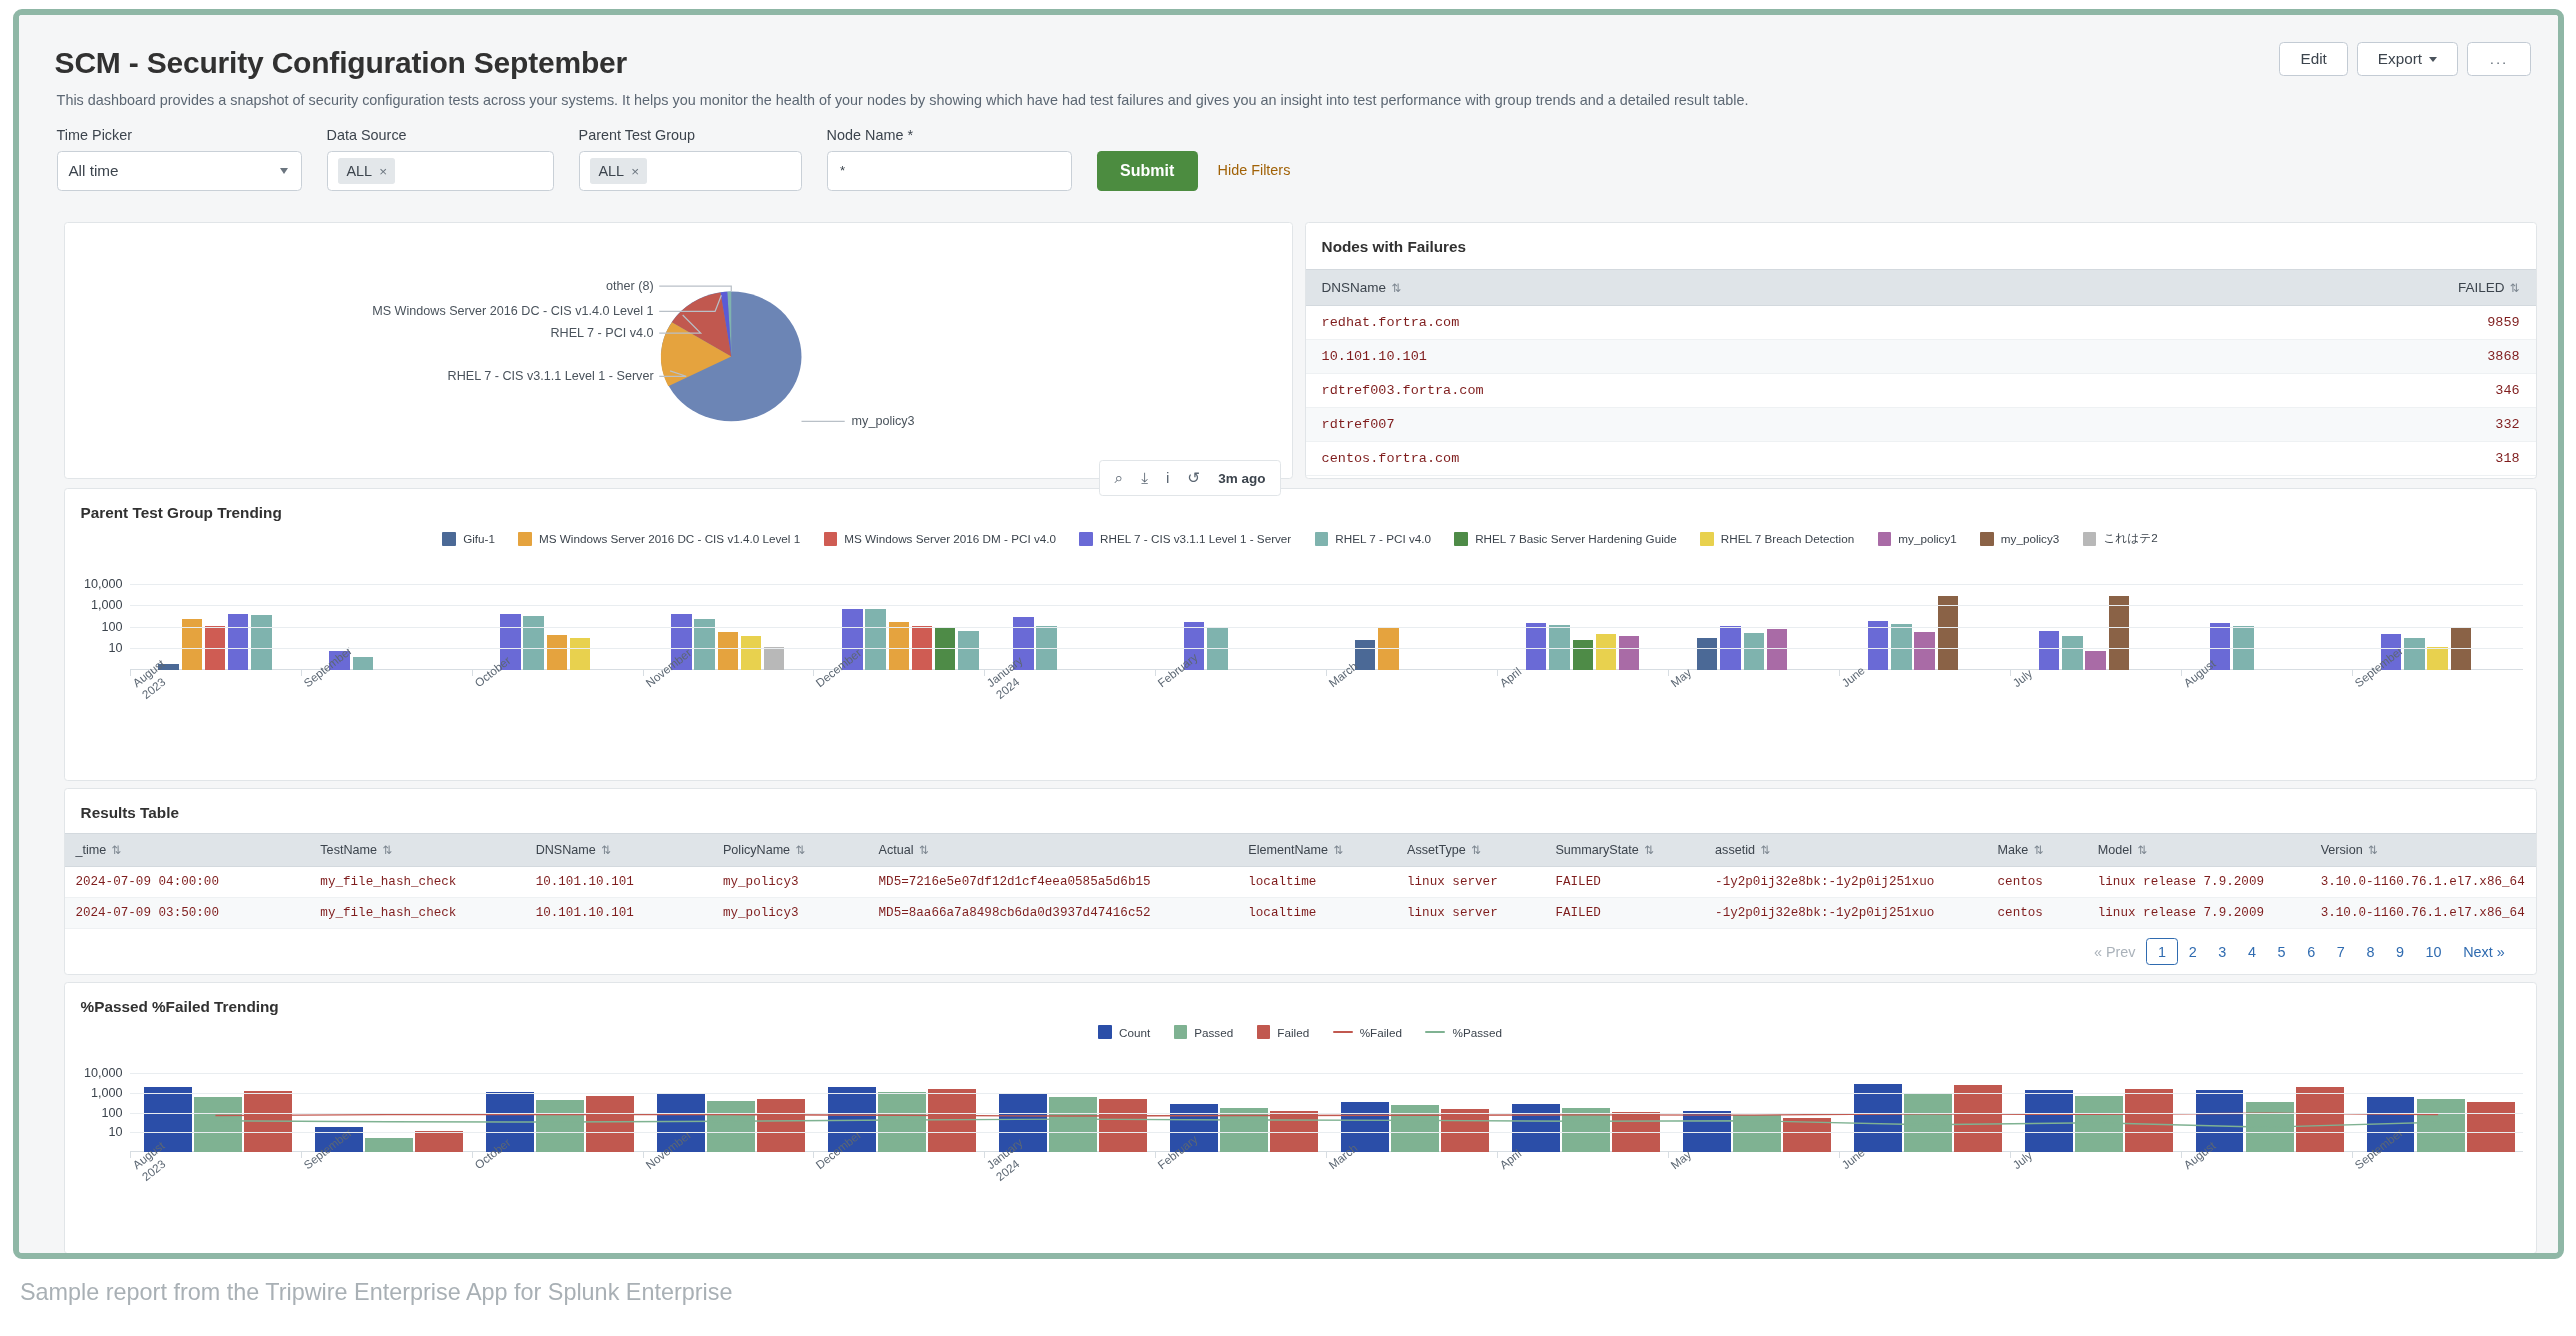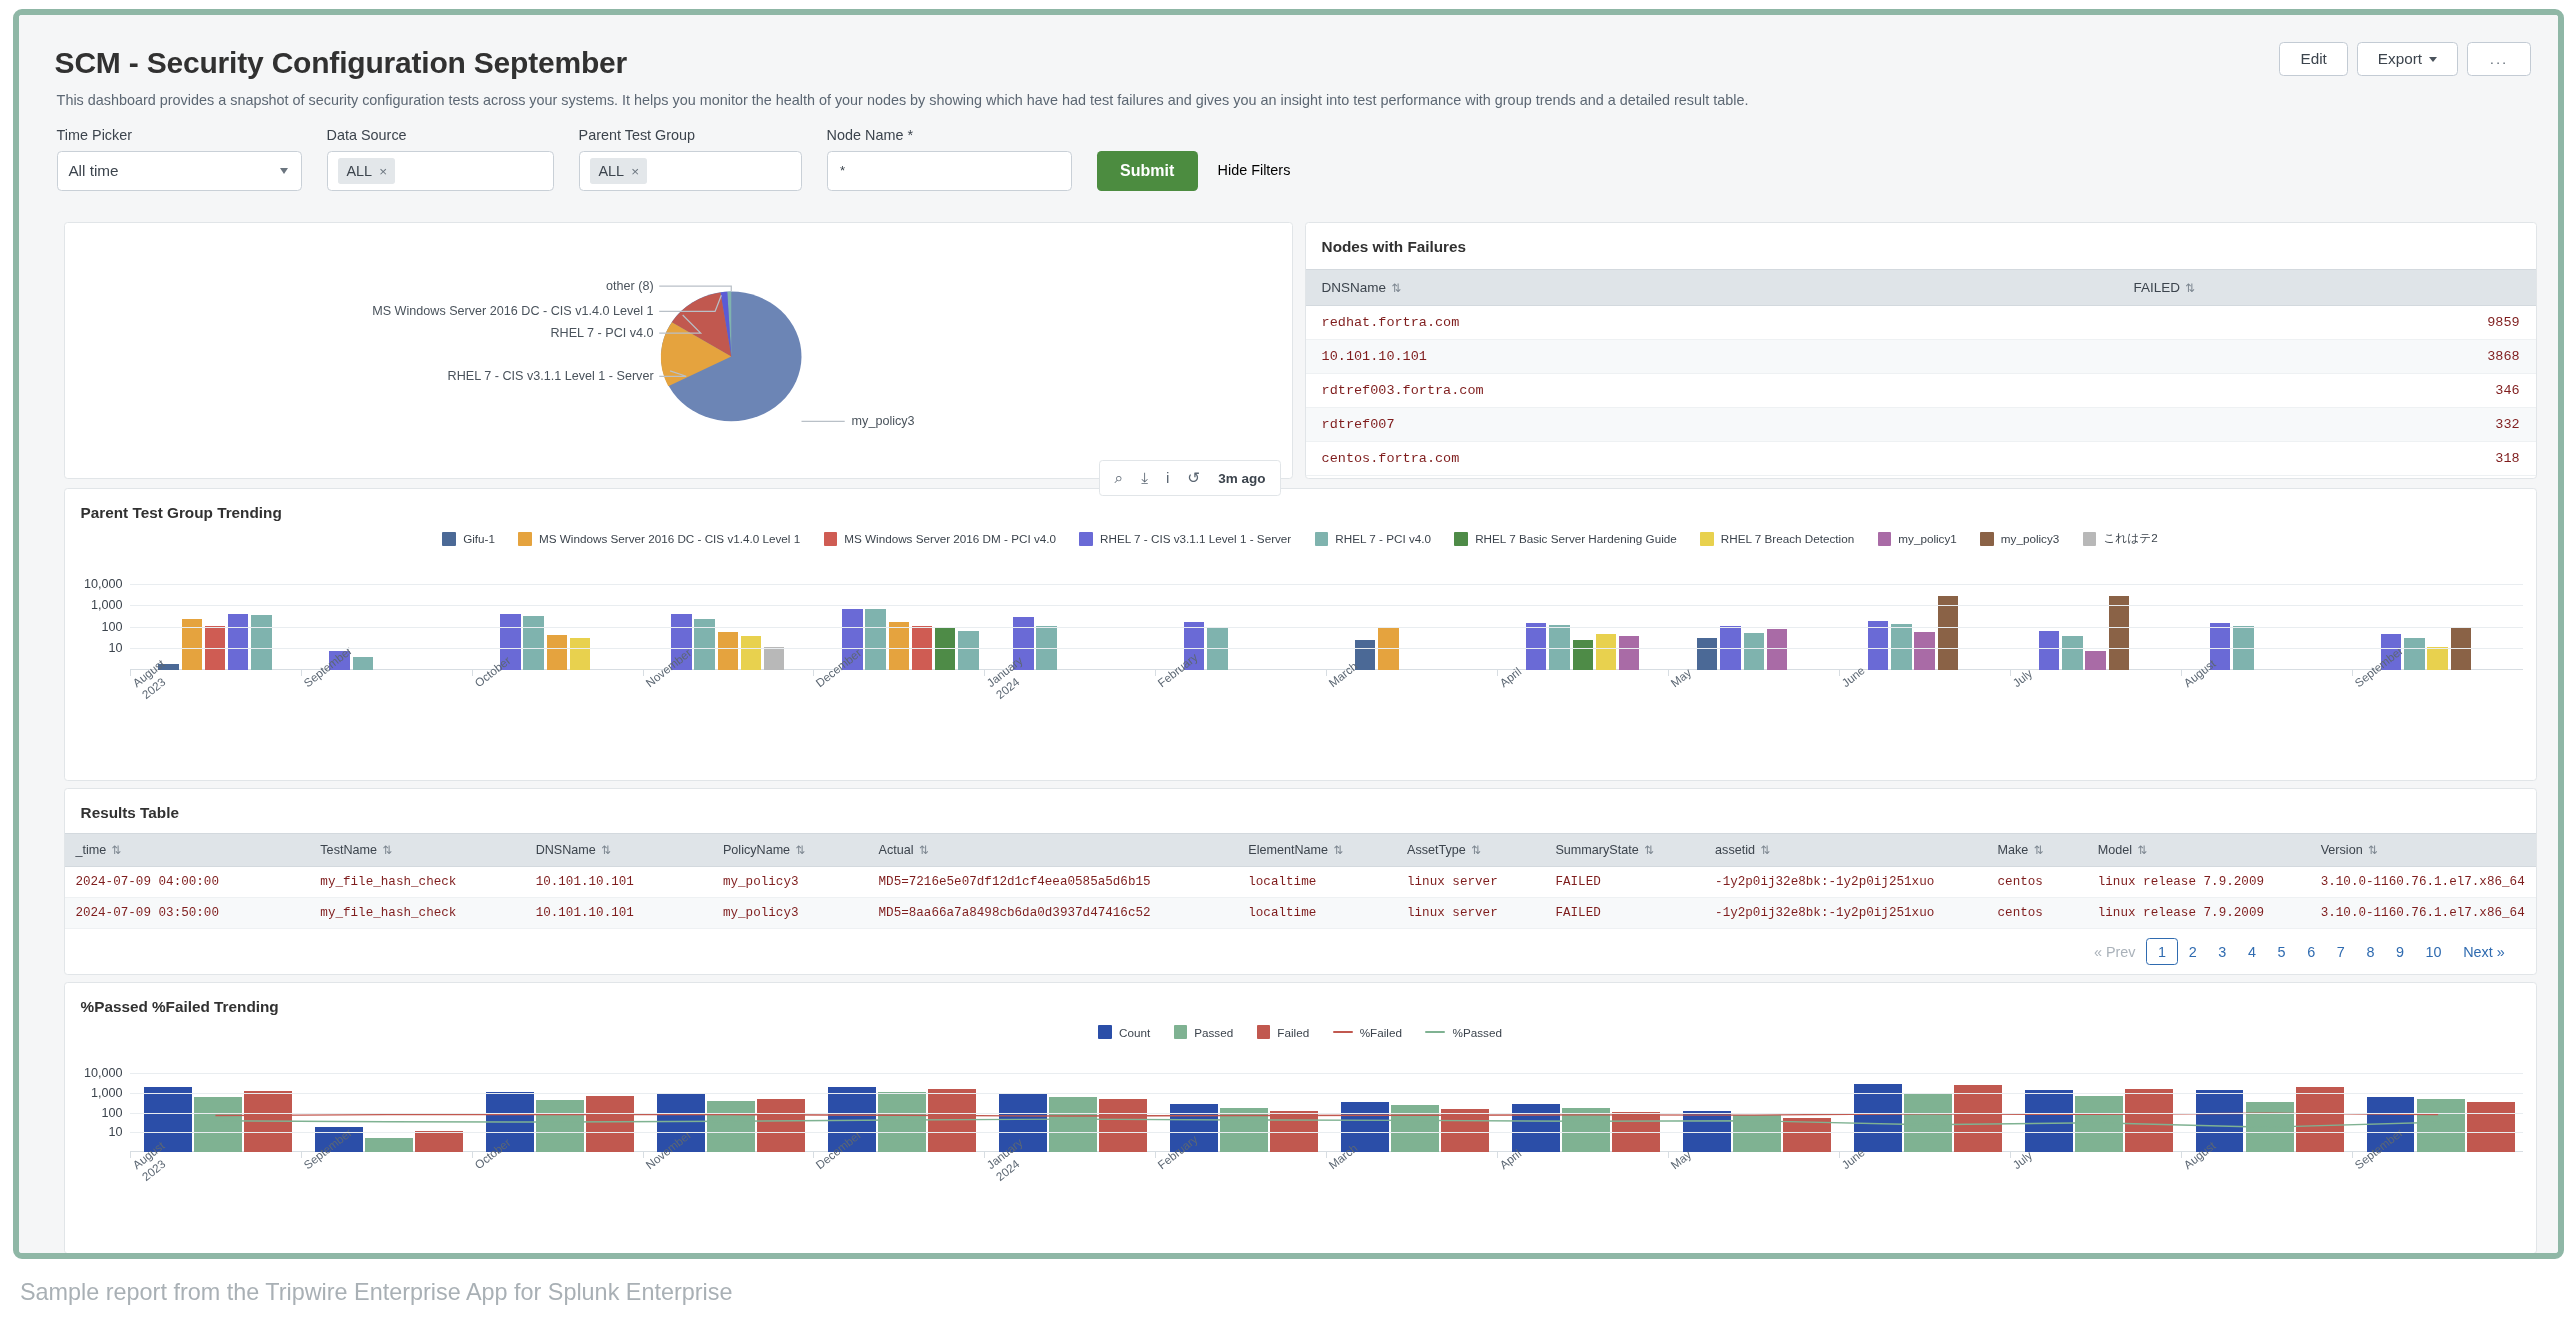--- a/index.html
+++ b/index.html
@@ -68,21 +68,21 @@
   .pill {
     background: #e3e7ea; border-radius: 2.7px; height: 26px; padding: 0 8px;
     display: flex; align-items: center; gap: 7.2px; font-size: 14.4px; color: #3c444d;
   }
   .pill .x { color: #6b757f; font-size: 13.5px; }
   .submit {
     height: 40px; padding: 0 23.4px; background: #4c8c40; color: #fff; border: none;
     border-radius: 4.5px; font-size: 16px; font-weight: bold; cursor: pointer;
     margin-right: 20px;
   }
-  .hidefilters { font-size: 14.4px; color: #000000; cursor: pointer; align-self: center; padding-bottom: 1.8px;}
+  .hidefilters { font-size: 14.4px; color: #a16207; cursor: pointer; align-self: center; padding-bottom: 1.8px;}
   .fbtns { display: flex; align-items: flex-end; }
 
   
   .panel {
     position: absolute; background: #ffffff; border: 0.9px solid #e1e5e8; border-radius: 3.6px;
   }
   .panel-title { font-size: 15.3px; font-weight: bold; color: #313131; padding: 15.3px 0 0 16px; }
 
   
   #pie-panel { left: 45px; top: 207px; width: 1229px; height: 257px; }
@@ -91,21 +91,21 @@
   #results-panel { left: 45px; top: 773px; width: 2473px; height: 187px; }
   #pass-panel { left: 45px; top: 967px; width: 2473px; height: 272px; }
 
   
   table.tbl { width: 100%; border-collapse: collapse; }
   table.tbl th {
     background: #dfe4e8; color: #3c444d; font-size: 13.5px; font-weight: normal;
     text-align: left; padding: 10px 16px; border-top: 0.9px solid #d3d9de; border-bottom: 0.9px solid #d3d9de;
     white-space: nowrap;
   }
-  table.tbl th.r { }
+  table.tbl th.r { text-align: right; }
   table.tbl td {
     font-family: "Liberation Mono", monospace; font-size: 13.5px; color: #7f1d1d;
     padding: 9px 16px; border-bottom: 0.9px solid #eef1f3; white-space: nowrap;
   }
   table.tbl td.r { text-align: right; }
   table.tbl tr.alt td { background: #f7f9fa; }
   .sorticon { display: inline-block; margin-left: 5.4px; color: #7b858f; font-size: 11.7px; }
 
   
   #nodes-table th:first-child { width: 66%; }

